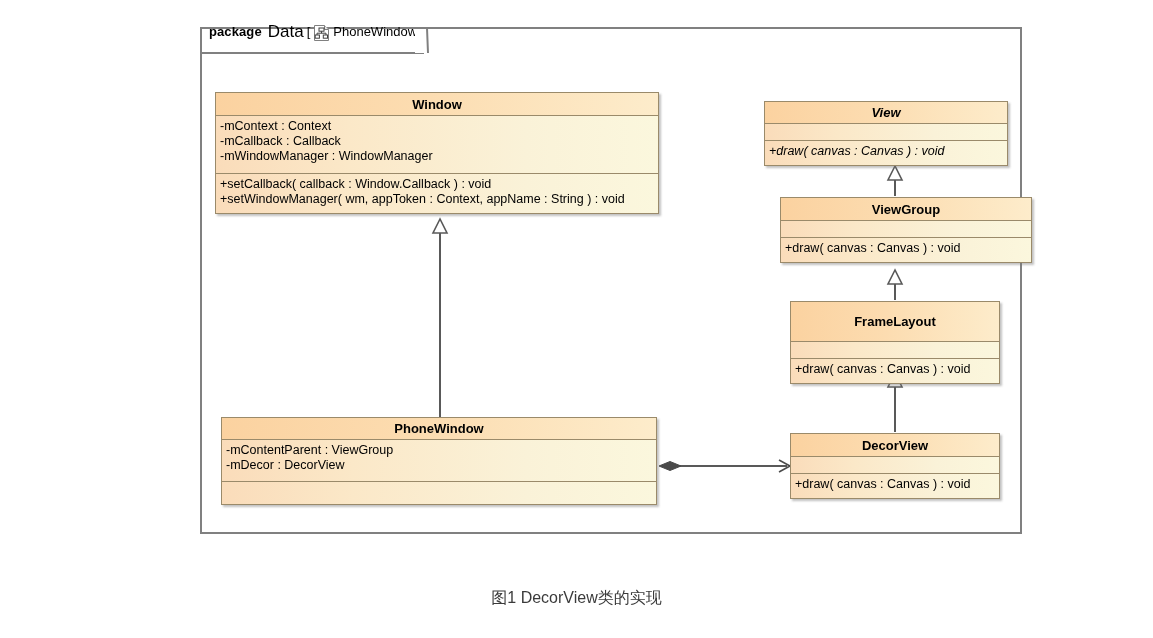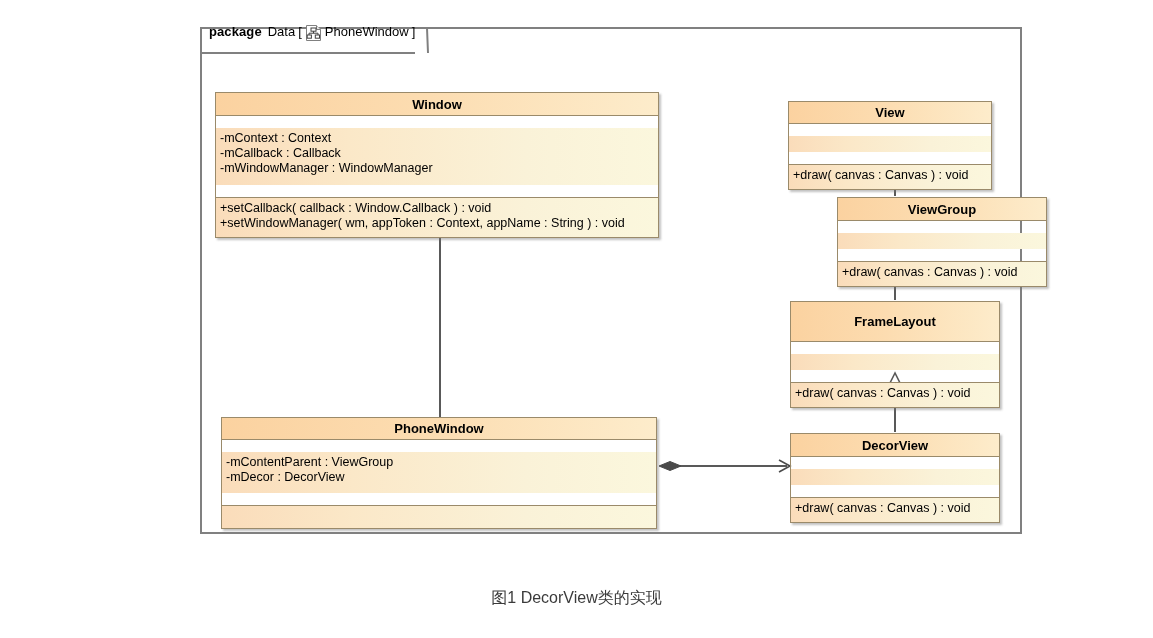--- a/index.html
+++ b/index.html
@@ -56,21 +56,21 @@
     width: 14px;
     z-index: 4;
   }
   .pkg-kw {
     font-weight: bold;
     font-size: 13px;
     color: #000;
     letter-spacing: 0.1px;
   }
   .pkg-name {
-    font-size: 13px;
+    font-size: 17px;
     color: #000;
     margin-left: 6px;
   }
   .pkg-bracket {
     font-size: 13px;
     color: #000;
     margin-left: 3px;
   }
   .pkg-icon {
     width: 15px;
@@ -106,21 +106,20 @@
     justify-content: center;
   }
   .uml-compartment {
     box-sizing: border-box;
     background: linear-gradient(to right, #fadcba 0%, #fbe8c8 30%, #faf2d8 70%, #fbf7dd 100%);
     font-size: 12.5px;
     color: #000;
     padding: 3px 4px 3px 4px;
     line-height: 15px;
     overflow: hidden;
-    margin-top: 12px;
   }
   .uml-compartment.sep {
     border-top: 1px solid #9a8a6a;
   }
   .uml-compartment .row {
     white-space: nowrap;
   }
 
   
   .rc-empty {
@@ -214,29 +213,29 @@
 
   <div class="uml-class" style="left:221px; top:417px; width:436px;">
     <div class="uml-header" style="height:22px;">PhoneWindow</div>
     <div class="uml-compartment" style="height:41px;">
       <div class="row">-mContentParent : ViewGroup</div>
       <div class="row">-mDecor : DecorView</div>
     </div>
     <div class="uml-compartment sep" style="height:23px;"></div>
   </div>
 
-  <div class="uml-class" style="left:788px; top:101px; width:204px;">
+  <div class="uml-class" style="left:764px; top:101px; width:244px;font-style:italic;">
     <div class="uml-header" style="height:22px;">View</div>
     <div class="uml-compartment rc-empty"></div>
     <div class="uml-compartment sep" style="height:25px;">
       <div class="row">+draw( canvas : Canvas ) : void</div>
     </div>
   </div>
 
-  <div class="uml-class" style="left:837px; top:197px; width:210px;">
+  <div class="uml-class" style="left:780px; top:197px; width:252px;">
     <div class="uml-header" style="height:23px;">ViewGroup</div>
     <div class="uml-compartment rc-empty"></div>
     <div class="uml-compartment sep" style="height:25px;">
       <div class="row">+draw( canvas : Canvas ) : void</div>
     </div>
   </div>
 
   <div class="uml-class" style="left:790px; top:301px; width:210px;">
     <div class="uml-header" style="height:40px;">FrameLayout</div>
     <div class="uml-compartment rc-empty"></div>

